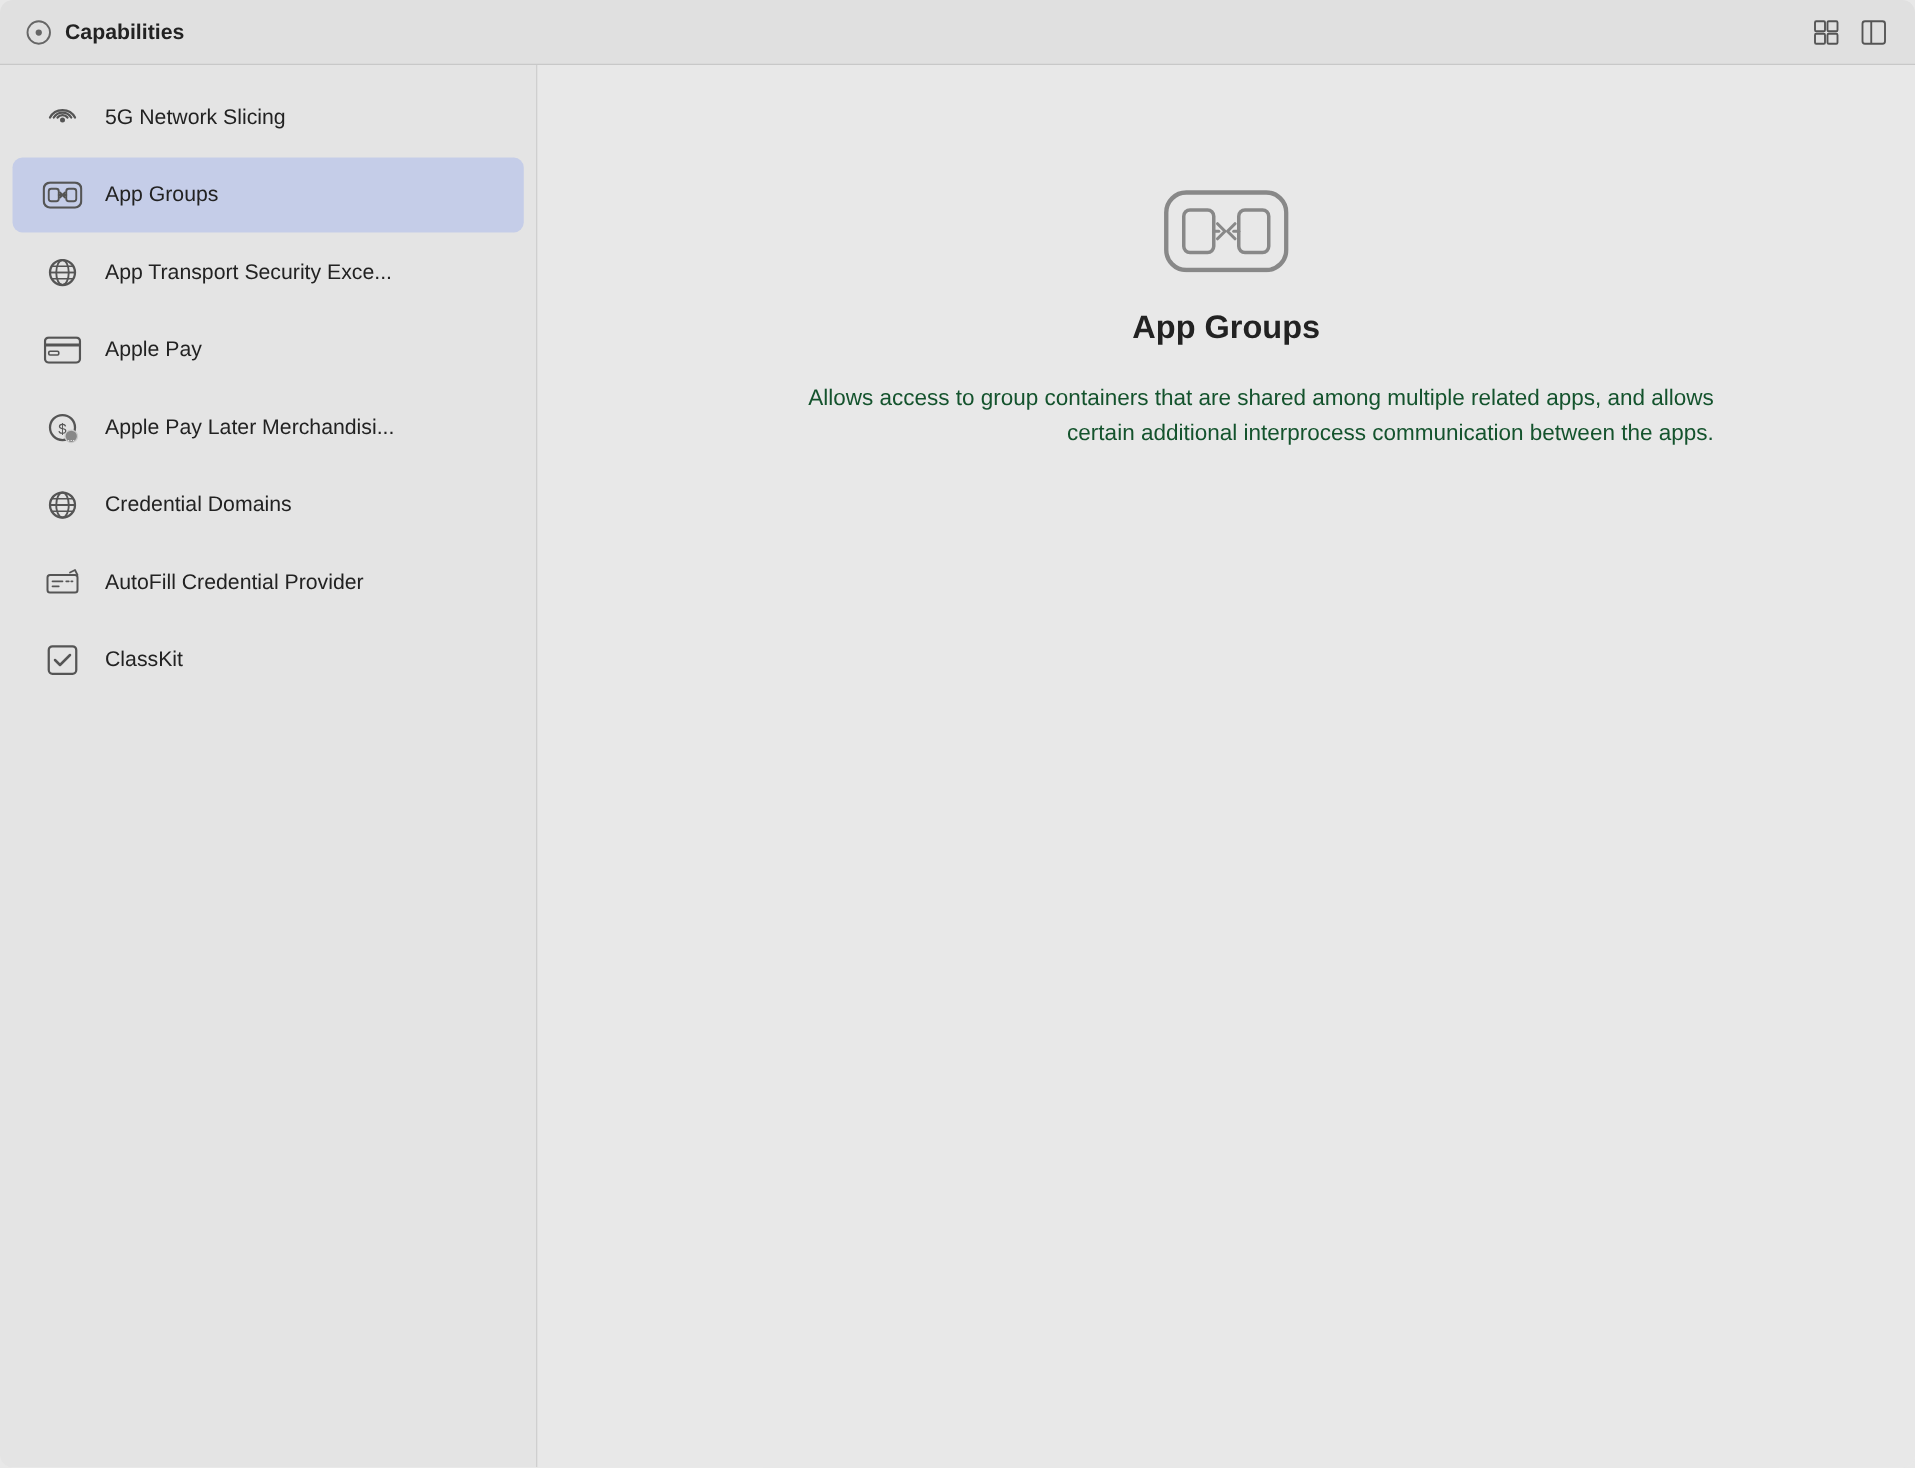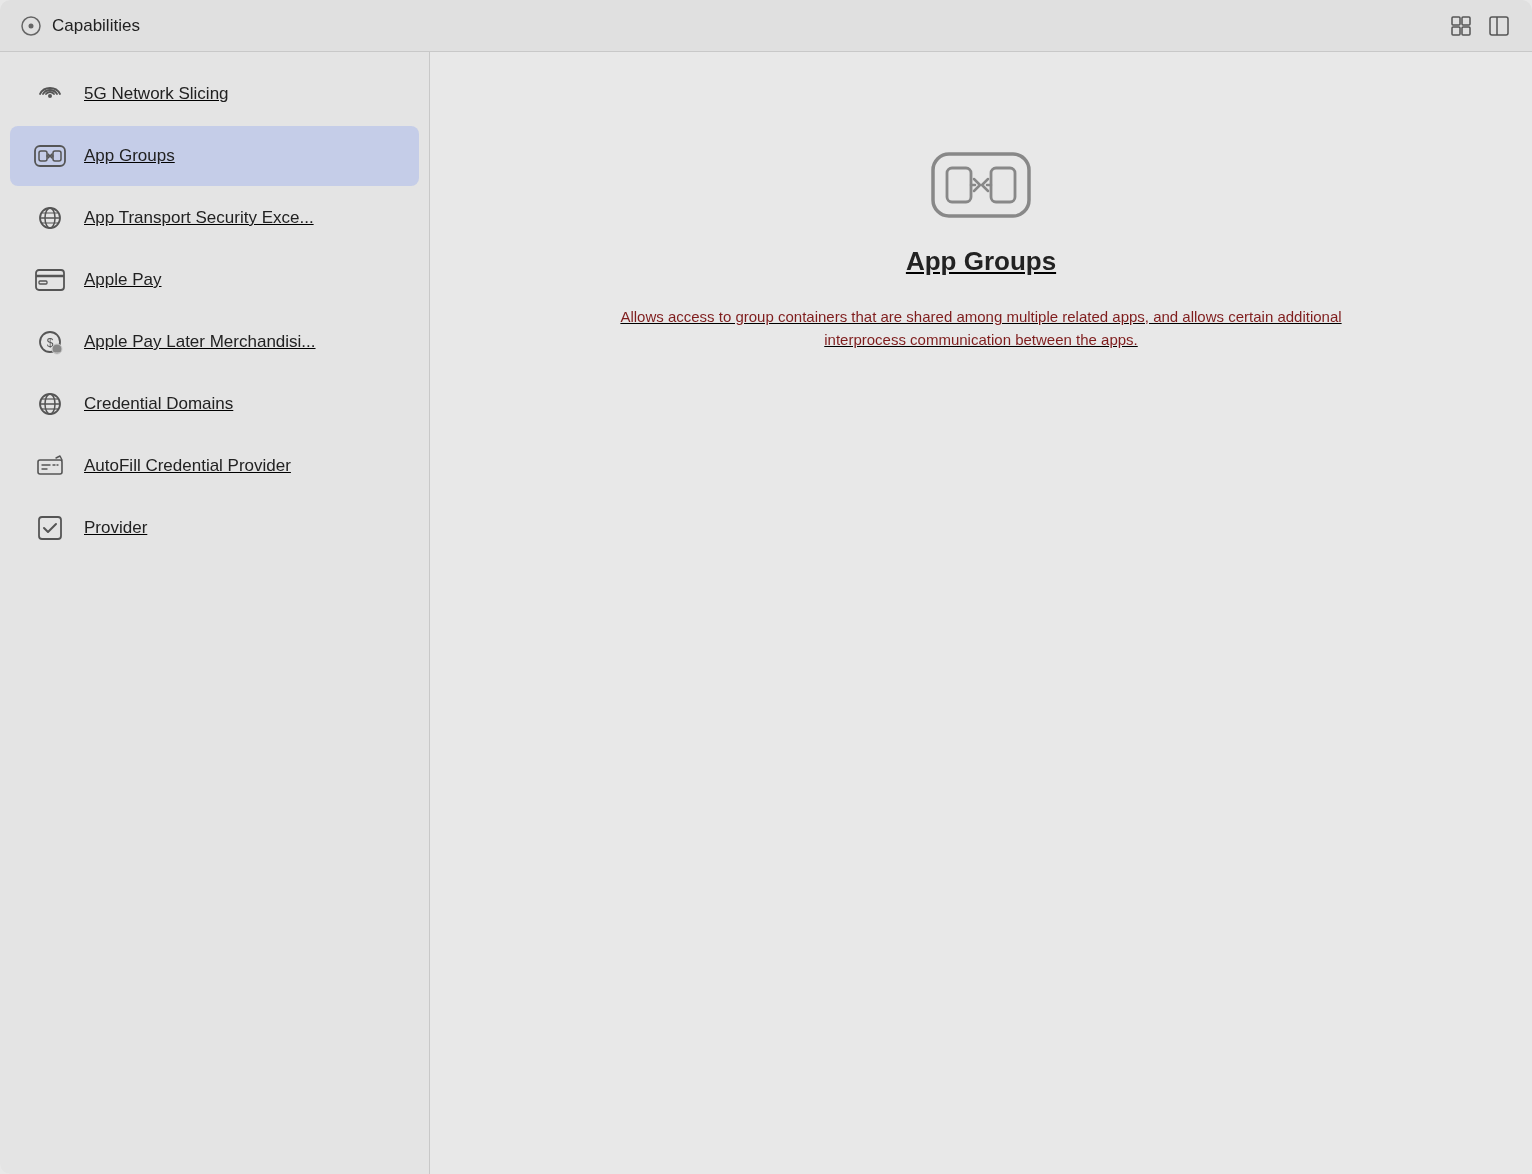--- a/index.html
+++ b/index.html
@@ -45,21 +45,21 @@
       height: 22px;
       display: flex;
       align-items: center;
       justify-content: center;
       color: #666;
       font-size: 18px;
     }
 
     .titlebar-title {
       font-size: 17px;
-      font-weight: 400;
+      font-weight: 700;
       color: #222;
     }
 
     .titlebar-right {
       display: flex;
       align-items: center;
       gap: 12px;
     }
 
     .titlebar-btn {
@@ -70,21 +70,20 @@
       justify-content: center;
       cursor: pointer;
       color: #555;
     }
 
     
     .main {
       display: flex;
       flex: 1;
       overflow: hidden;
-      text-decoration: underline;
     }
 
     
     .sidebar {
       width: 430px;
       flex-shrink: 0;
       background: #e4e4e4;
       border-right: 1px solid #c8c8c8;
       overflow-y: auto;
       padding: 10px 0;
@@ -154,25 +153,25 @@
 
     .detail-title {
       font-size: 26px;
       font-weight: 700;
       color: #222;
       margin-bottom: 28px;
       text-align: center;
     }
 
     .detail-description {
-      font-size: 15px;
-      color: #7f1d1d;
+      font-size: 18px;
+      color: #14532d;
       line-height: 1.55;
       max-width: 780px;
-      text-align: center;
+      text-align: right;
     }
 
     
     svg {
       display: block;
     }
   </style>
 </head>
 <body>
 
@@ -302,21 +301,21 @@
       </div>
 
 
       <div class="sidebar-item">
         <div class="sidebar-item-icon">
           <svg width="28" height="28" viewBox="0 0 28 28" fill="none">
             <rect x="3" y="3" width="22" height="22" rx="3" stroke="#555" stroke-width="1.8"></rect>
             <polyline points="8,14 12,18 20,10" stroke="#555" stroke-width="2" fill="none" stroke-linecap="round" stroke-linejoin="round"></polyline>
           </svg>
         </div>
-        <span class="sidebar-item-label">Provider</span>
+        <span class="sidebar-item-label">ClassKit</span>
       </div>
 
     </div>
 
     <div class="detail">
       <div class="detail-icon">
         <svg width="100" height="66" viewBox="0 0 100 66" fill="none">
           <rect x="2" y="2" width="96" height="62" rx="16" stroke="#888" stroke-width="3.5"></rect>
           <rect x="16" y="16" width="24" height="34" rx="5" stroke="#888" stroke-width="2.8"></rect>
           <rect x="60" y="16" width="24" height="34" rx="5" stroke="#888" stroke-width="2.8"></rect>

